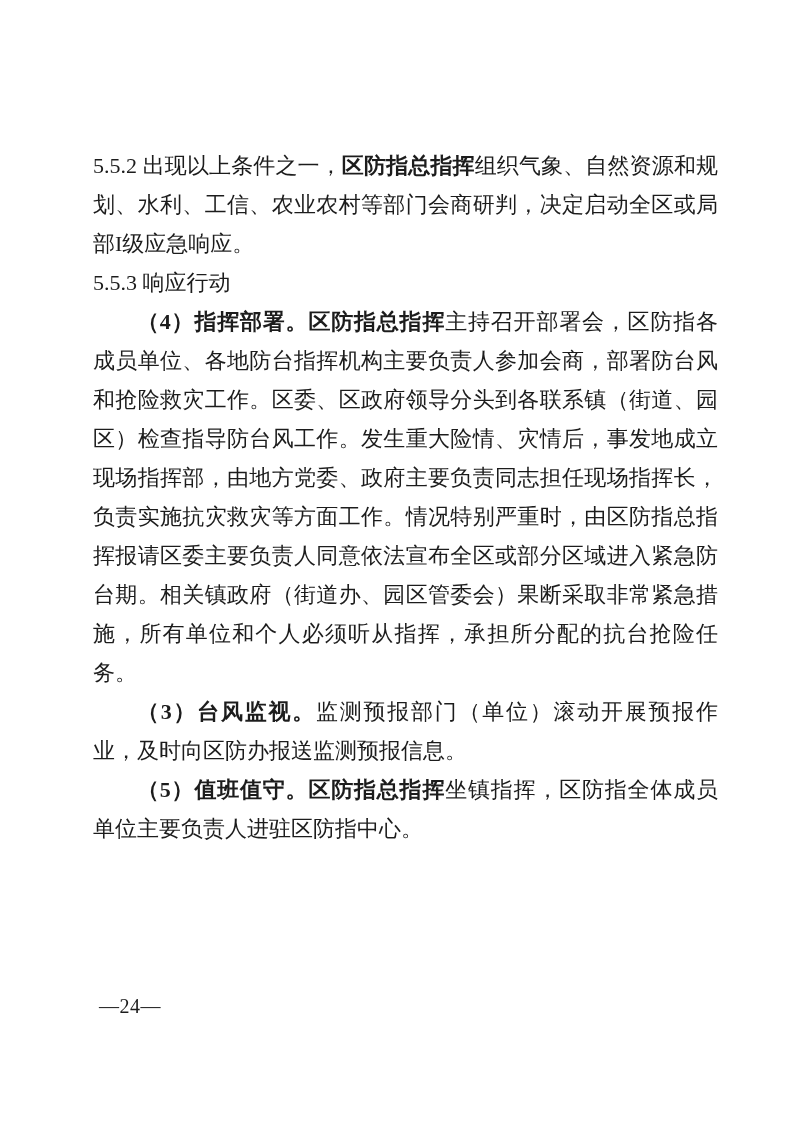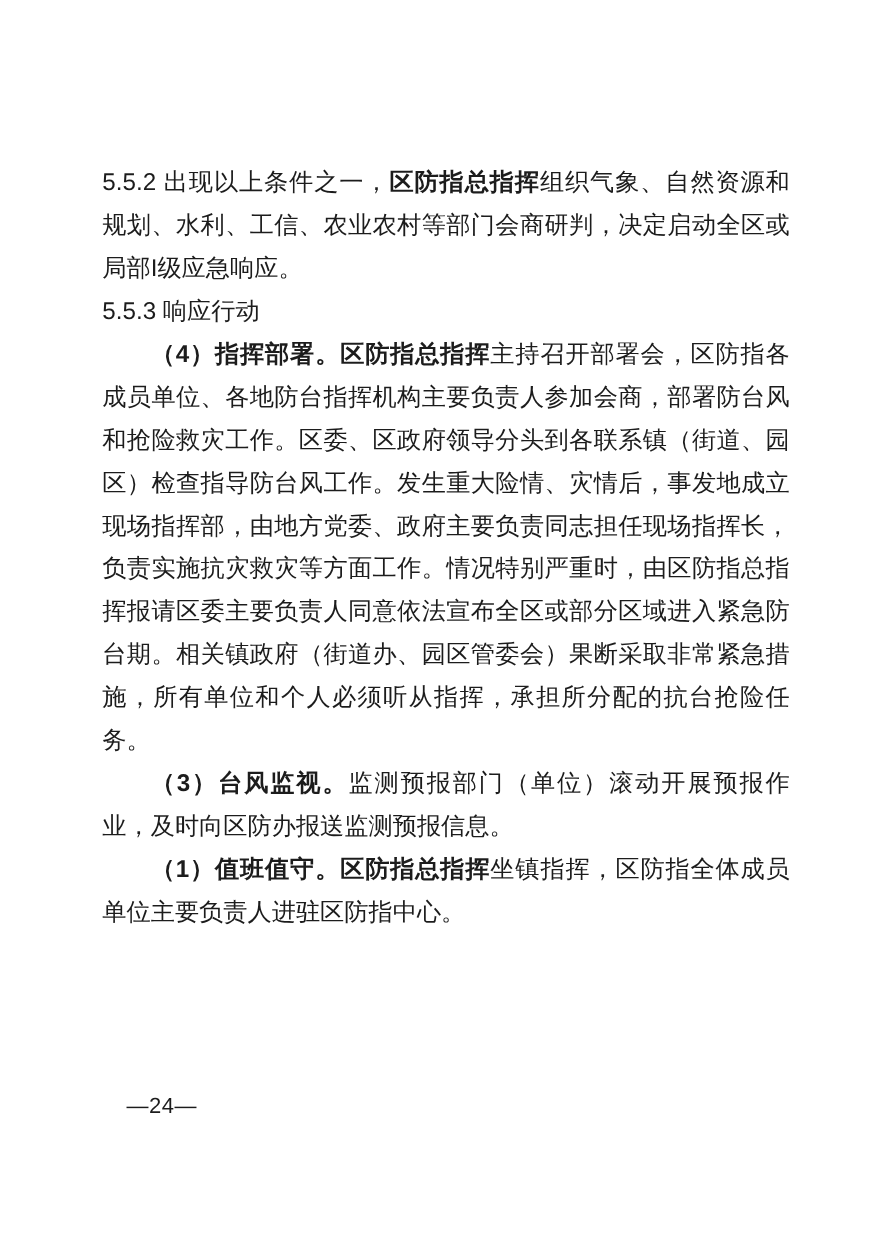--- a/index.html
+++ b/index.html
@@ -6,21 +6,21 @@
     margin: 0;
     padding: 0;
     background: #ffffff;
   }
   .page {
     position: relative;
     width: 793px;
     height: 1122px;
     background: #ffffff;
     overflow: hidden;
-    font-family: Liberation Sans, sans-serif;
+    font-family: Liberation Serif, serif;
   }
   .text-block {
     position: absolute;
     left: 93px;
     top: 146px;
     width: 625px;
     font-size: 22px;
     line-height: 39px;
     color: #1c1c1c;
     text-align: justify;
@@ -40,28 +40,27 @@
     font-weight: 700;
   }
   .page-number {
     position: absolute;
     left: 99px;
     top: 994px;
     font-size: 20px;
     line-height: 24px;
     color: #1c1c1c;
     letter-spacing: 0.5px;
-    margin-left: 16px;
   }
 </style>
 </head>
 <body>
 
 <div class="page">
   <main class="text-block">
       <p class="para"><span class="run">5.5.2 出现以上条件之一，</span><span class="run bold">区防指总指挥</span><span class="run">组织气象、自然资源和规划、水利、工信、农业农村等部门会商研判，决定启动全区或局部I级应急响应。</span></p>
       <p class="para"><span class="run">5.5.3 响应行动</span></p>
       <p class="para indent"><span class="run bold">（4）指挥部署。区防指总指挥</span><span class="run">主持召开部署会，区防指各成员单位、各地防台指挥机构主要负责人参加会商，部署防台风和抢险救灾工作。区委、区政府领导分头到各联系镇（街道、园区）检查指导防台风工作。发生重大险情、灾情后，事发地成立现场指挥部，由地方党委、政府主要负责同志担任现场指挥长，负责实施抗灾救灾等方面工作。情况特别严重时，由区防指总指挥报请区委主要负责人同意依法宣布全区或部分区域进入紧急防台期。相关镇政府（街道办、园区管委会）果断采取非常紧急措施，所有单位和个人必须听从指挥，承担所分配的抗台抢险任务。</span></p>
       <p class="para indent"><span class="run bold">（3）台风监视。</span><span class="run">监测预报部门（单位）滚动开展预报作业，及时向区防办报送监测预报信息。</span></p>
-      <p class="para indent"><span class="run bold">（1）值班值守。区防指总指挥</span><span class="run">坐镇指挥，区防指全体成员单位主要负责人进驻区防指中心。</span></p>
+      <p class="para indent"><span class="run bold">（5）值班值守。区防指总指挥</span><span class="run">坐镇指挥，区防指全体成员单位主要负责人进驻区防指中心。</span></p>
     </main>
   <div class="page-number">—24—</div>
 </div>
 
 </body></html>

